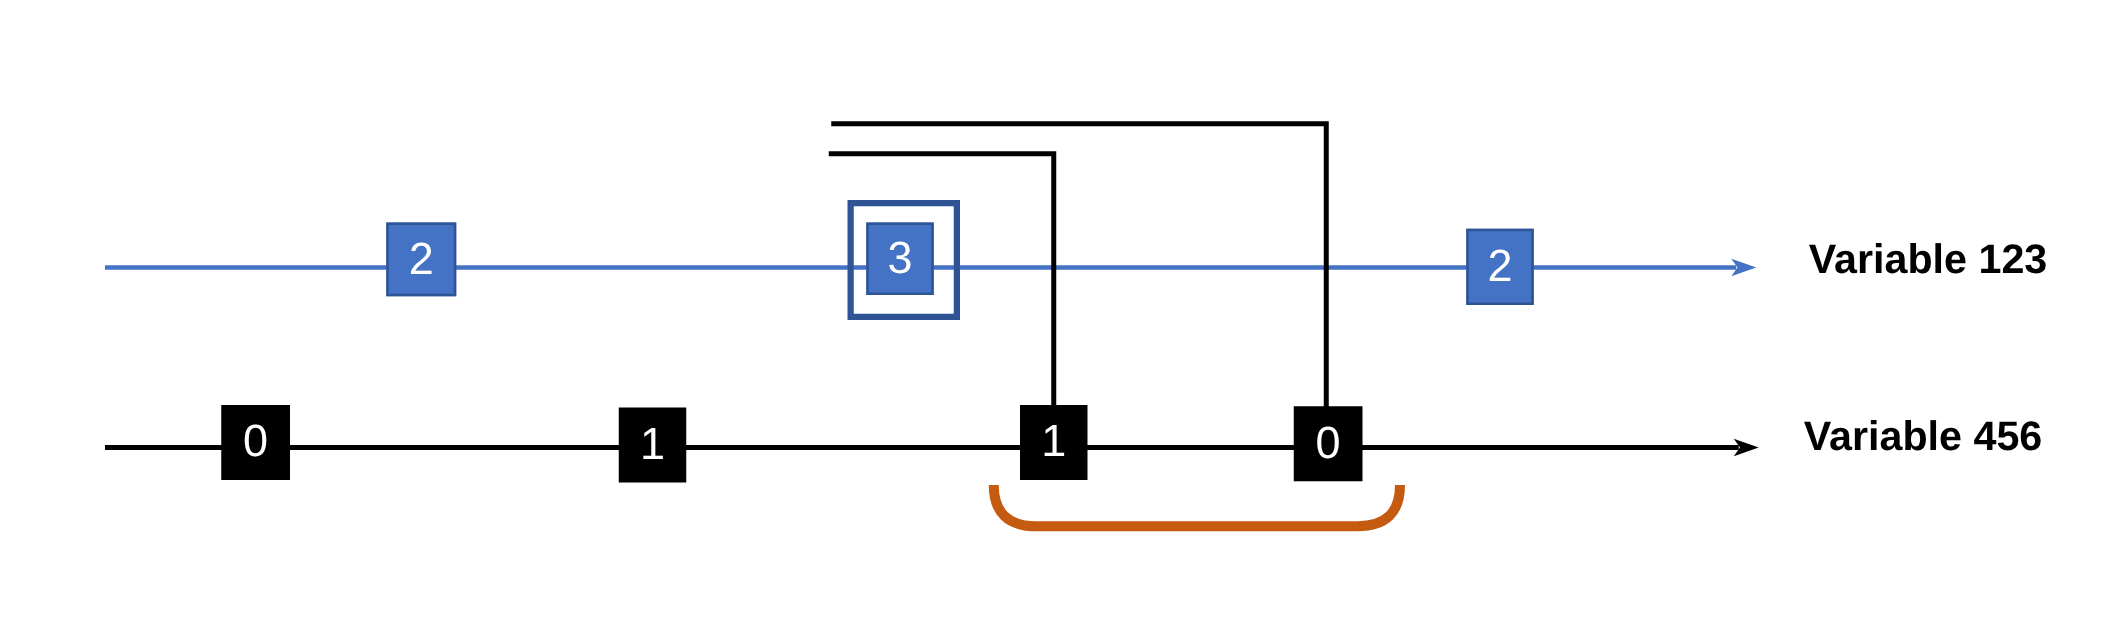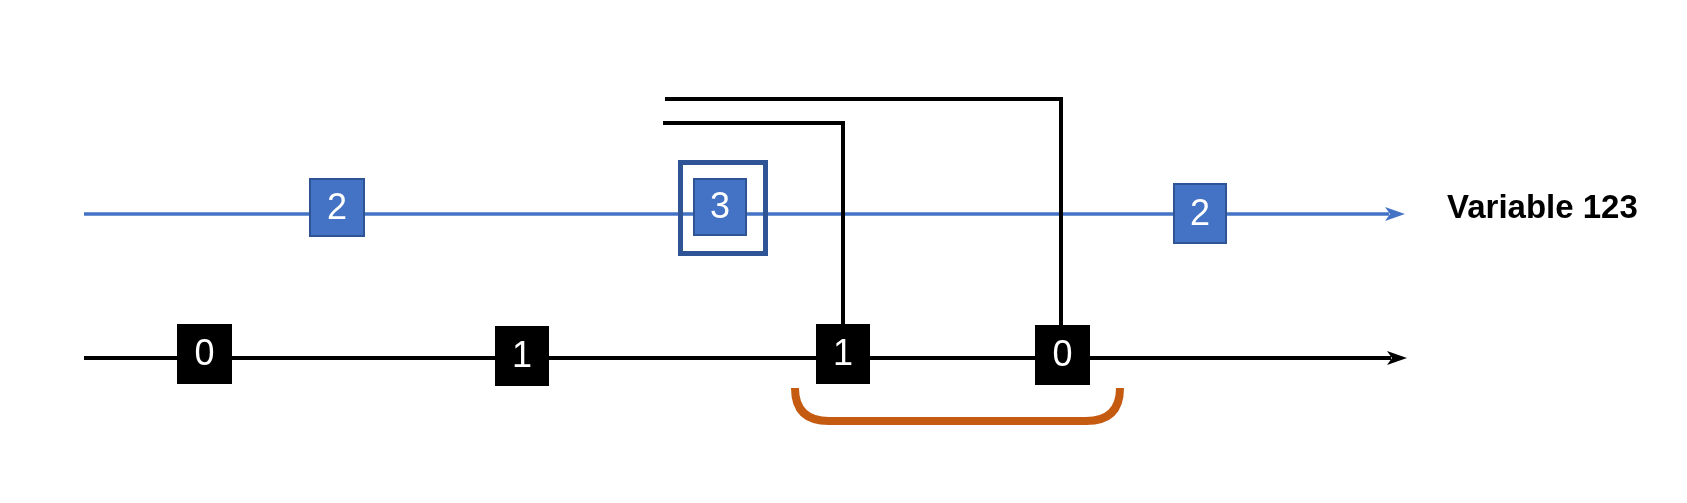--- a/index.html
+++ b/index.html
@@ -76,14 +76,15 @@
   <div class="sq black" style="left:177px; top:324px; width:55px; height:60px;">0</div>
 
   <div class="sq black" style="left:495px; top:326px; width:54px; height:60px;">1</div>
 
   <div class="sq black" style="left:816px; top:324px; width:54px; height:60px;">1</div>
 
   <div class="sq black" style="left:1035px; top:325px; width:55px; height:60px;">0</div>
 
   <div class="axis-label" style="left:1447px; top:189px;text-align:center;">Variable 123</div>
 
+  <div class="axis-label" style="left:1443px; top:331px;">Variable 456</div>
 
 </div>
 
 </body></html>

